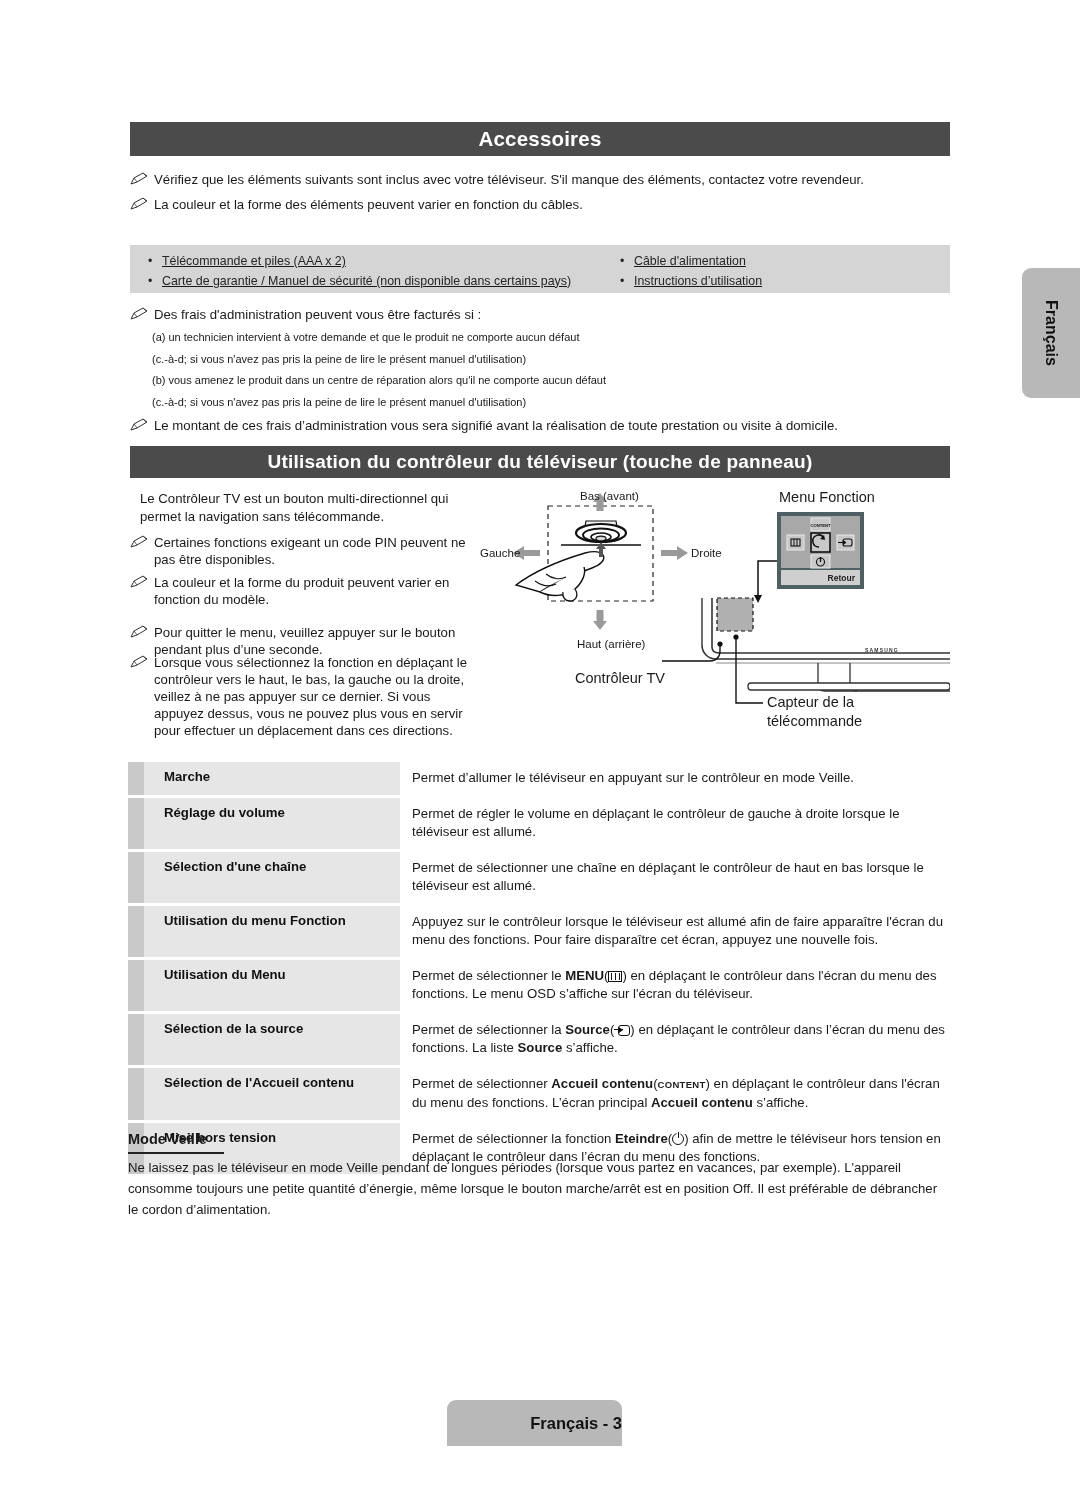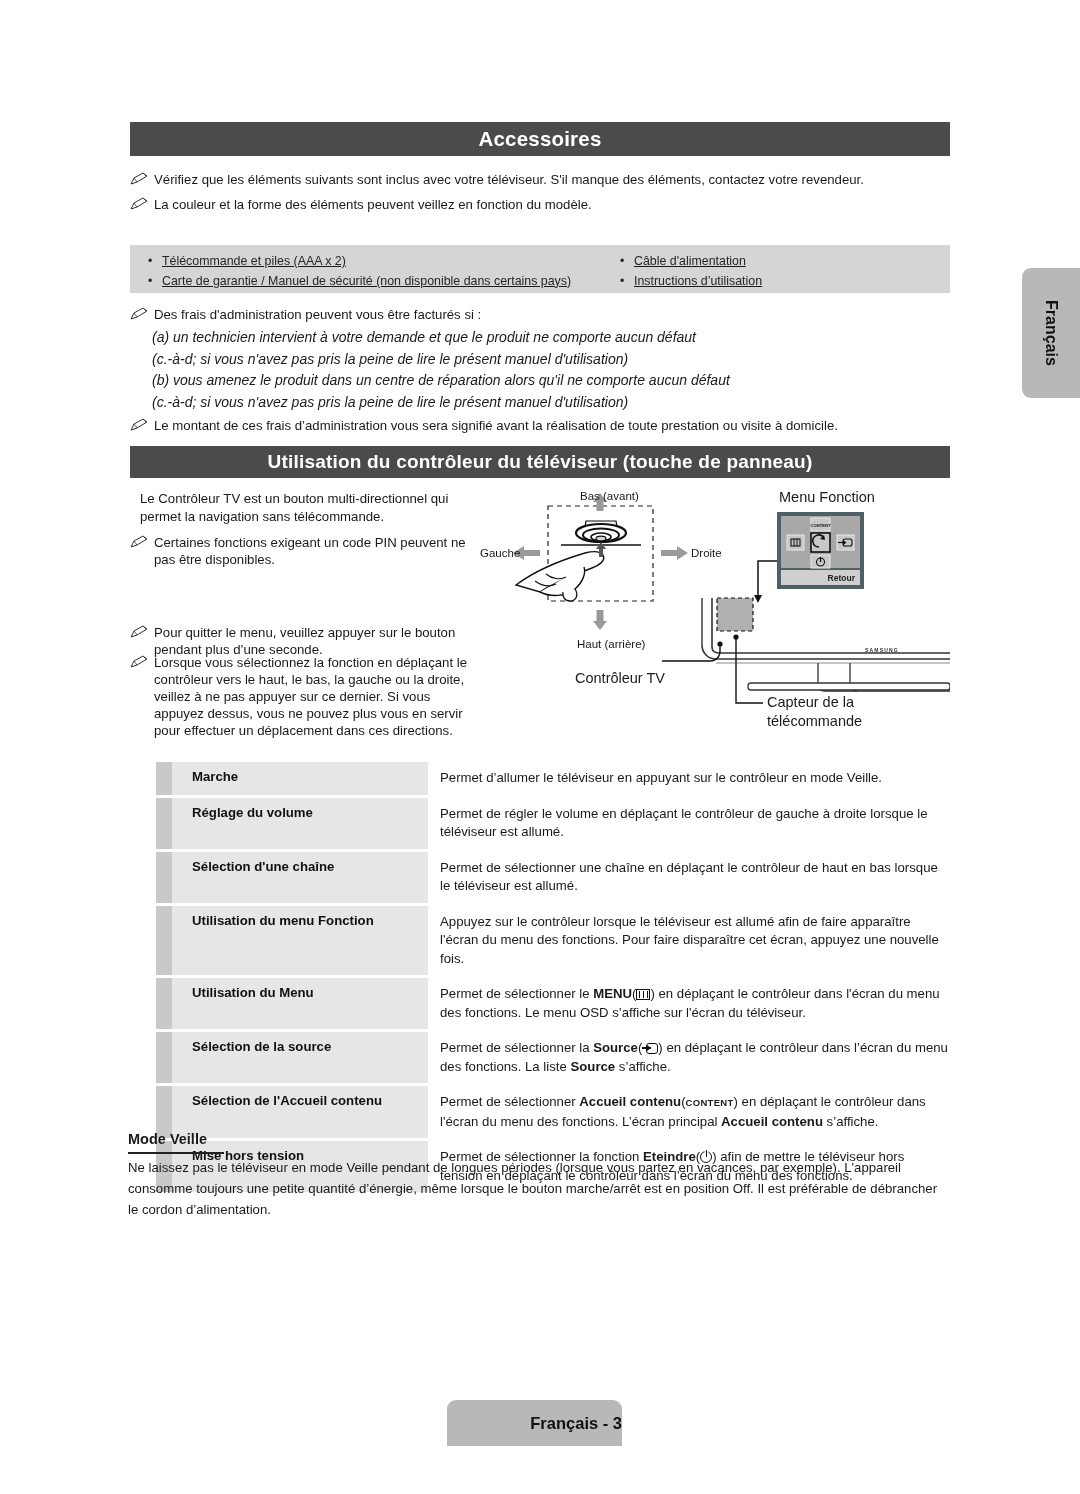--- a/index.html
+++ b/index.html
@@ -26,21 +26,21 @@
     letter-spacing: .2px;
   }
   #banner-accessoires { top: 122px; height: 34px; line-height: 34px; font-size: 20.5px; }
   #banner-controleur  { top: 446px; height: 32px; line-height: 32px; font-size: 19px; }
 
   
   .note { position: absolute; display: flex; align-items: flex-start; font-size: 13.2px; line-height: 17px; }
   .note .pencil { flex: 0 0 20px; margin-right: 4px; position: relative; top: 1px; }
   .note .ntext { flex: 1 1 auto; }
 
-  .sub { position: absolute; font-size: 14px; line-height: 17px; font-style: italic; }
+  .sub { position: absolute; font-size: 11px; line-height: 17px; }
 
   
   #acc-box {
     position: absolute; left: 130px; top: 245px; width: 820px; height: 48px;
     background: #d5d5d5;
   }
   #acc-box .col { position: absolute; top: 7px; text-decoration: underline; }
   #acc-box .col.left { left: 18px; }
   #acc-box .col.right { left: 490px; }
   #acc-box .li { font-size: 12.4px; line-height: 19.5px; color: #262626; white-space: nowrap; }
@@ -64,21 +64,21 @@
   
   #diagram { position: absolute; left: 480px; top: 485px; width: 470px; height: 265px; }
   .dlabel { position: absolute; font-size: 11.5px; color: #1a1a1a; white-space: nowrap; }
   .dlabel.big { font-size: 14.5px; }
 
   
   #fn-table { position: absolute; left: 128px; top: 762px; width: 822px; }
   .fn-row { position: relative; display: flex; align-items: stretch; margin-bottom: 3px; }
   .fn-label {
     position: relative; flex: 0 0 272px; background: #e6e6e6;
-    padding: 7px 0 7px 36px; font-size: 13.2px; font-weight: bold; color: #111; margin-left: 28px;
+    padding: 7px 0 7px 36px; font-size: 13.2px; font-weight: bold; color: #111;
   }
   .fn-label::before {
     content: ""; position: absolute; left: 0; top: 0; bottom: 0; width: 16px; background: #c9c9c9;
   }
   .fn-desc { flex: 1 1 auto; padding: 7px 0 7px 12px; font-size: 13.2px; line-height: 18.5px; }
   .fn-desc b { font-weight: bold; }
 
   
   .ic { display: inline-block; vertical-align: -2px; }
   .ic-menu { width: 14px; height: 11px; border: 1.4px solid #111; position: relative; }
@@ -125,21 +125,21 @@
     <span class="ntext">Vérifiez que les éléments suivants sont inclus avec votre téléviseur. S'il manque des éléments, contactez votre revendeur.</span>
   </div>
   <div class="note" style="left:130px; top:196px; width:800px;">
     <span class="pencil">
       <svg width="18" height="13" viewBox="0 0 18 13">
           <path d="M1 12 L4 6 L13 1 L17 4 L7 10 Z" fill="#fff" stroke="#333" stroke-width="1"></path>
           <path d="M4 6 L7 10" stroke="#333" stroke-width=".8"></path>
           <path d="M13 1 L16 4" stroke="#333" stroke-width=".8"></path>
         </svg>
     </span>
-    <span class="ntext">La couleur et la forme des éléments peuvent veillez en fonction du modèle.</span>
+    <span class="ntext">La couleur et la forme des éléments peuvent varier en fonction du câbles.</span>
   </div>
 
   <div id="acc-box">
     <div class="col left">
       <div class="li"><span class="dot">•</span><span>Télécommande et piles (AAA x 2)</span></div>
       <div class="li"><span class="dot">•</span><span>Carte de garantie / Manuel de sécurité (non disponible dans certains pays)</span></div>
     </div>
     <div class="col right">
       <div class="li"><span class="dot">•</span><span>Câble d'alimentation</span></div>
       <div class="li"><span class="dot">•</span><span>Instructions d’utilisation</span></div>
@@ -182,20 +182,30 @@
 
   <div class="note ctl-note" style="top:534px;">
     <span class="pencil">
       <svg width="18" height="13" viewBox="0 0 18 13">
           <path d="M1 12 L4 6 L13 1 L17 4 L7 10 Z" fill="#fff" stroke="#333" stroke-width="1"></path>
           <path d="M4 6 L7 10" stroke="#333" stroke-width=".8"></path>
           <path d="M13 1 L16 4" stroke="#333" stroke-width=".8"></path>
         </svg>
     </span>
     <span class="ntext">Certaines fonctions exigeant un code PIN peuvent ne pas être disponibles.</span>
+  </div>
+  <div class="note ctl-note" style="top:574px;">
+    <span class="pencil">
+      <svg width="18" height="13" viewBox="0 0 18 13">
+          <path d="M1 12 L4 6 L13 1 L17 4 L7 10 Z" fill="#fff" stroke="#333" stroke-width="1"></path>
+          <path d="M4 6 L7 10" stroke="#333" stroke-width=".8"></path>
+          <path d="M13 1 L16 4" stroke="#333" stroke-width=".8"></path>
+        </svg>
+    </span>
+    <span class="ntext">La couleur et la forme du produit peuvent varier en fonction du modèle.</span>
   </div>
   <div class="note ctl-note" style="top:624px;">
     <span class="pencil">
       <svg width="18" height="13" viewBox="0 0 18 13">
           <path d="M1 12 L4 6 L13 1 L17 4 L7 10 Z" fill="#fff" stroke="#333" stroke-width="1"></path>
           <path d="M4 6 L7 10" stroke="#333" stroke-width=".8"></path>
           <path d="M13 1 L16 4" stroke="#333" stroke-width=".8"></path>
         </svg>
     </span>
     <span class="ntext">Pour quitter le menu, veuillez appuyer sur le bouton pendant plus d’une seconde.</span>

